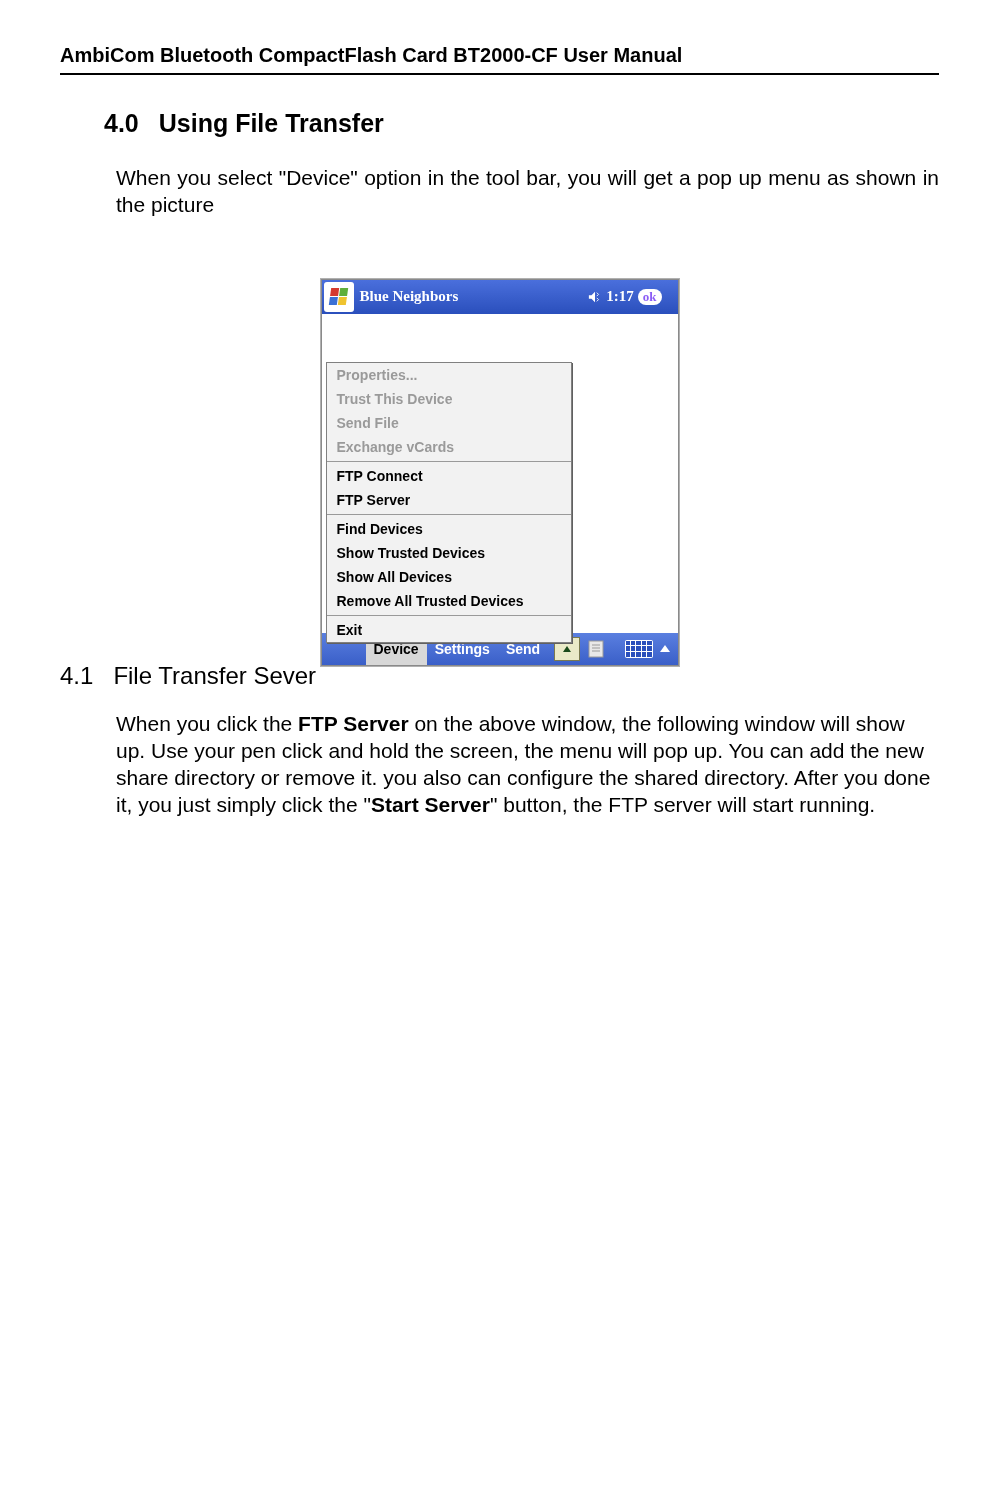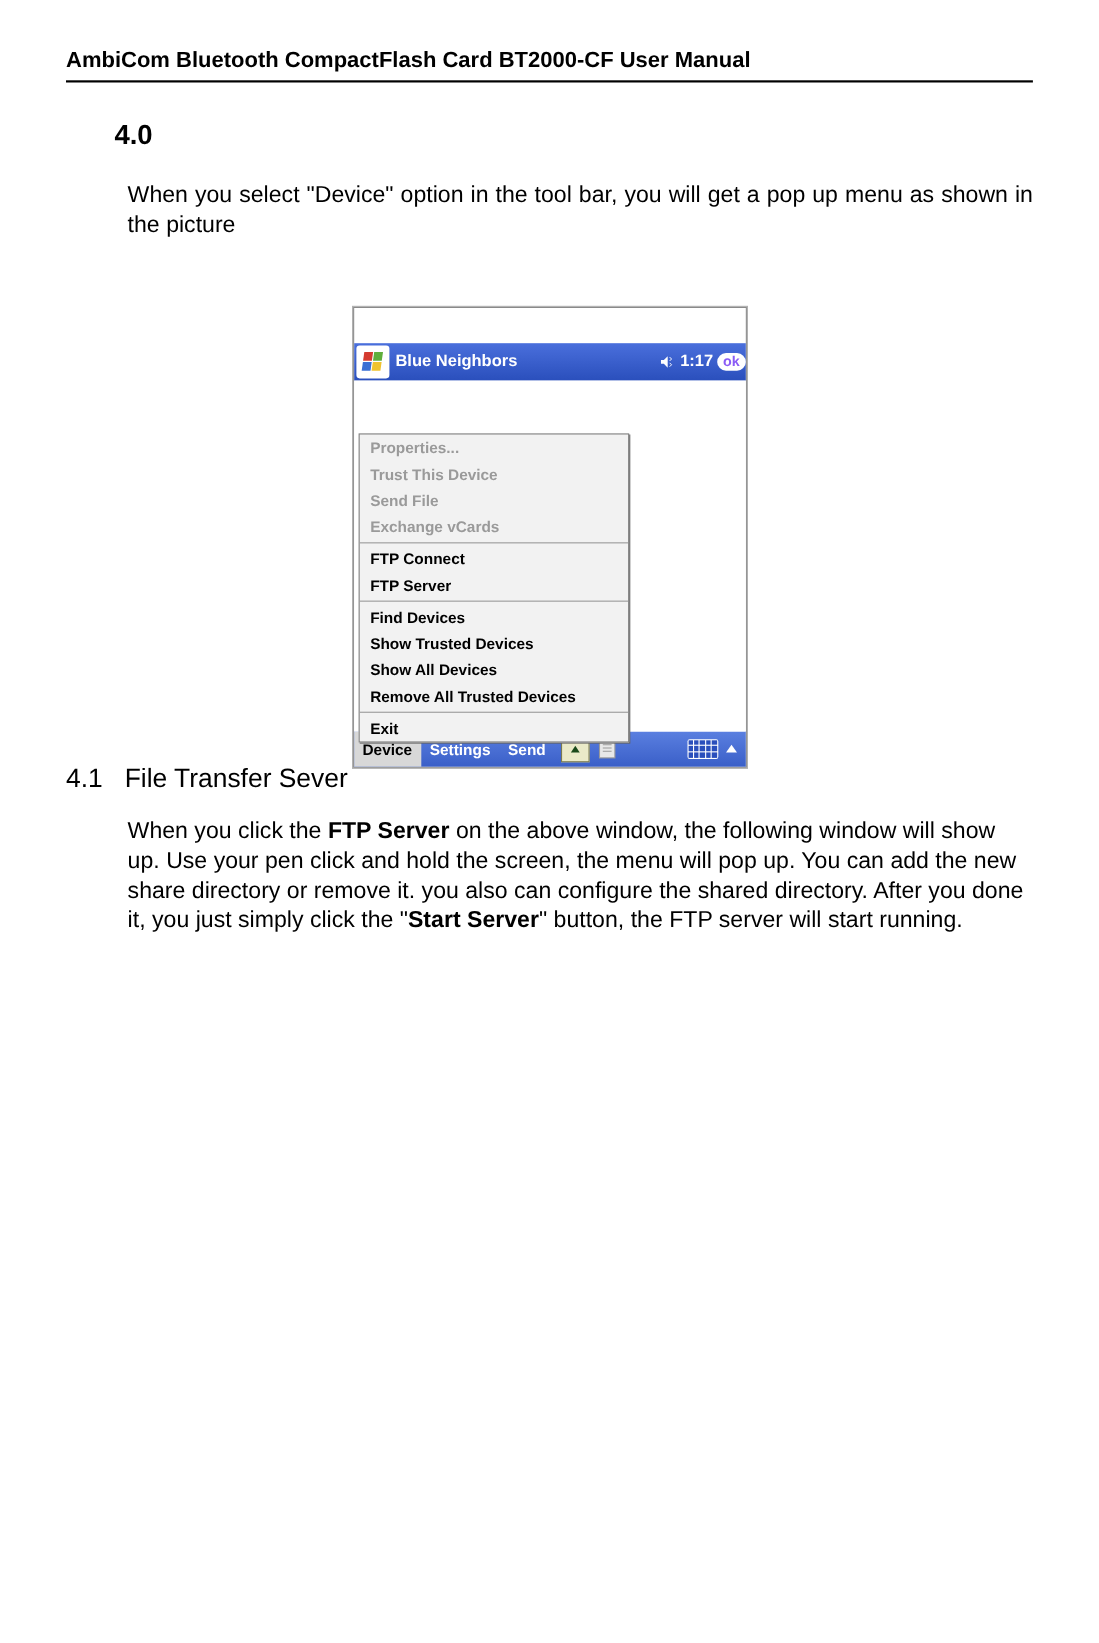--- a/index.html
+++ b/index.html
@@ -66,24 +66,23 @@
     background: #ffffff;
     margin: 0 auto;
     box-shadow: 0 0 0 1px #b0b0b0;
   }
   .titlebar {
     height: 34px;
     background: linear-gradient(to bottom, #4a6fdc, #2a4fbc);
     display: flex;
     align-items: center;
     color: #fff;
-    font-family: Liberation Sans, sans-serif;
+    font-family: Liberation Serif, serif;
     font-weight: bold;
     font-size: 15px;
-    margin-top: 32px;
   }
   .start-flag {
     width: 30px;
     height: 30px;
     margin: 2px 6px 2px 2px;
     background: #fff;
     border-radius: 3px;
     display: flex;
     align-items: center;
     justify-content: center;
@@ -98,21 +97,21 @@
   }
   .flag div:nth-child(1){background:#d43a2f;}
   .flag div:nth-child(2){background:#5fae3c;}
   .flag div:nth-child(3){background:#3a6fd4;}
   .flag div:nth-child(4){background:#efc32f;}
   .tb-title { flex: 1; }
   .tb-right {
     display: flex;
     align-items: center;
     gap: 4px;
-    padding-right: 0;
+    padding-right: 16px;
   }
   .speaker-icon {
     width: 14px; height: 14px;
   }
   .ok-btn {
     background: #fff;
     color: #8b5cf6;
     font-weight: bold;
     font-size: 13px;
     border-radius: 11px;
@@ -161,20 +160,21 @@
     color: #fff;
   }
   .bb-item {
     display: flex;
     align-items: center;
     padding: 0 8px;
   }
   .bb-item.active {
     background: #d8d8d8;
     color: #000;
+    margin-left: 44px;
   }
   .bb-spacer { flex: 1; display:flex; align-items:center; gap:6px; padding-left:6px;}
   .bb-iconbox {
     width: 24px;
     height: 22px;
     background: #eaeac8;
     border: 1px solid #7a7a50;
     display: flex;
     align-items: center;
     justify-content: center;
@@ -219,20 +219,21 @@
 </head>
 <body>
 
 <div class="page">
 
   <div class="doc-header">AmbiCom Bluetooth CompactFlash Card BT2000-CF User Manual</div>
   <div class="hr"></div>
 
   <div class="h1">
     <span>4.0</span>
+    <span>Using File Transfer</span>
   </div>
 
   <div class="body-text">When you select "Device" option in the tool bar, you will get a pop up menu as shown in the picture</div>
 
   <div class="centerer">
     <div class="device">
 
       <div class="titlebar">
         <div class="start-flag">
           <div class="flag">

